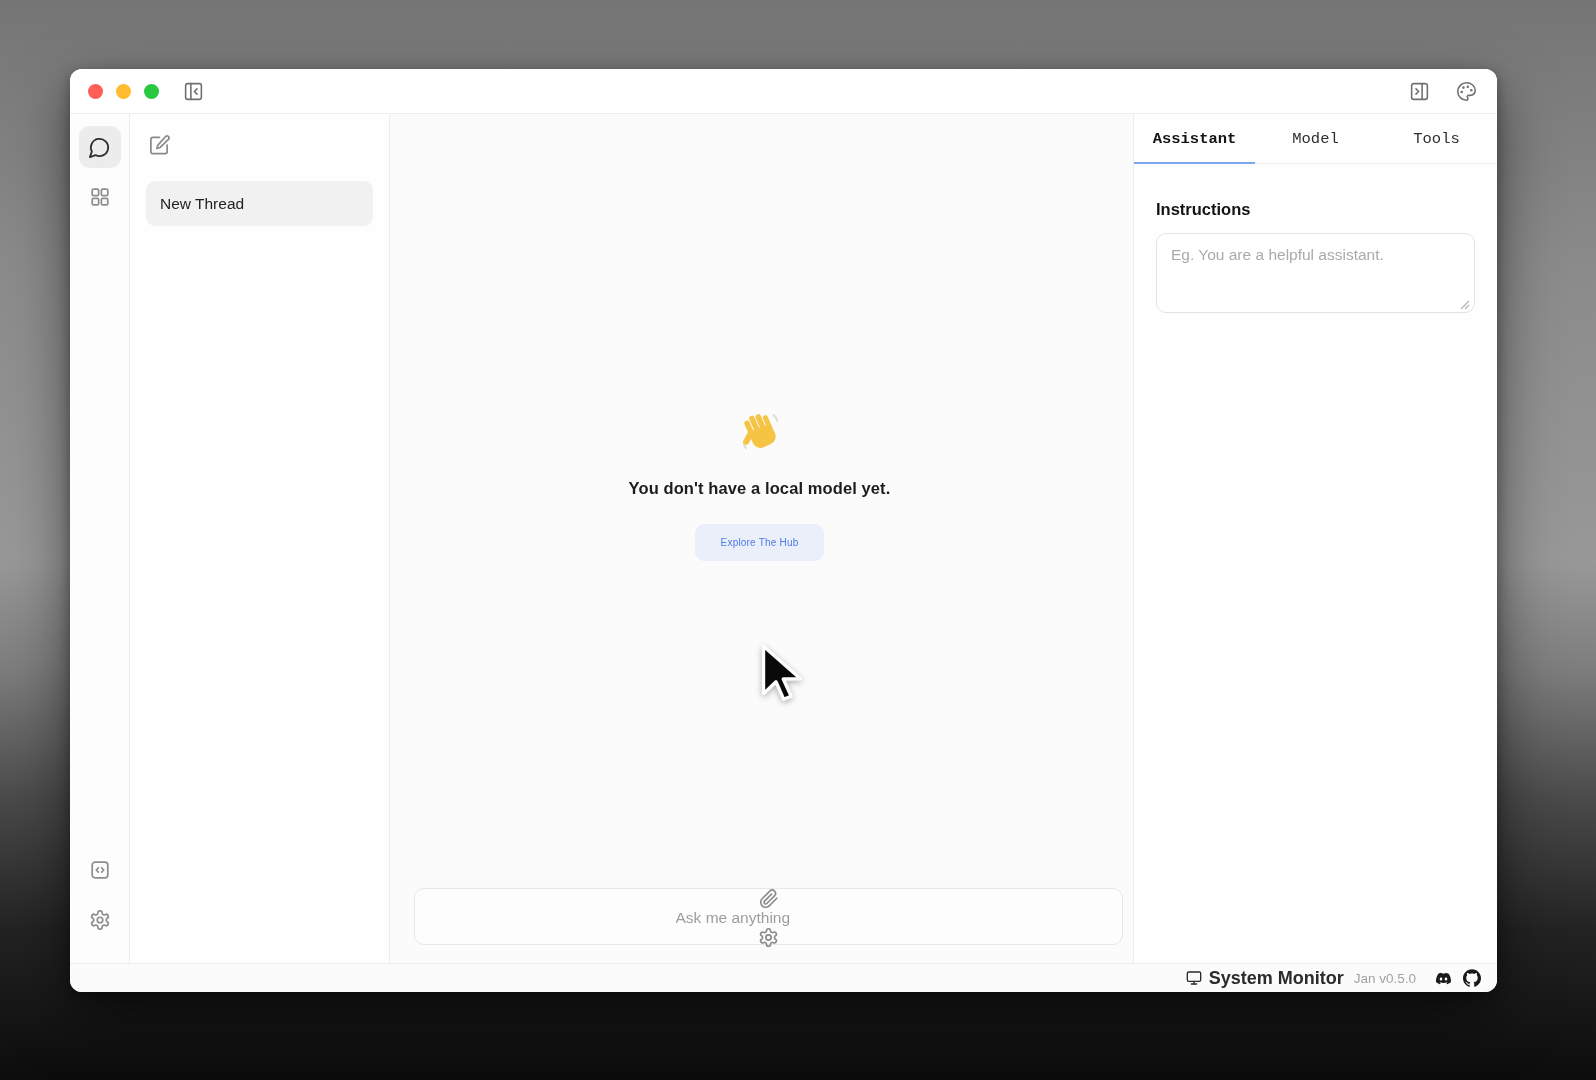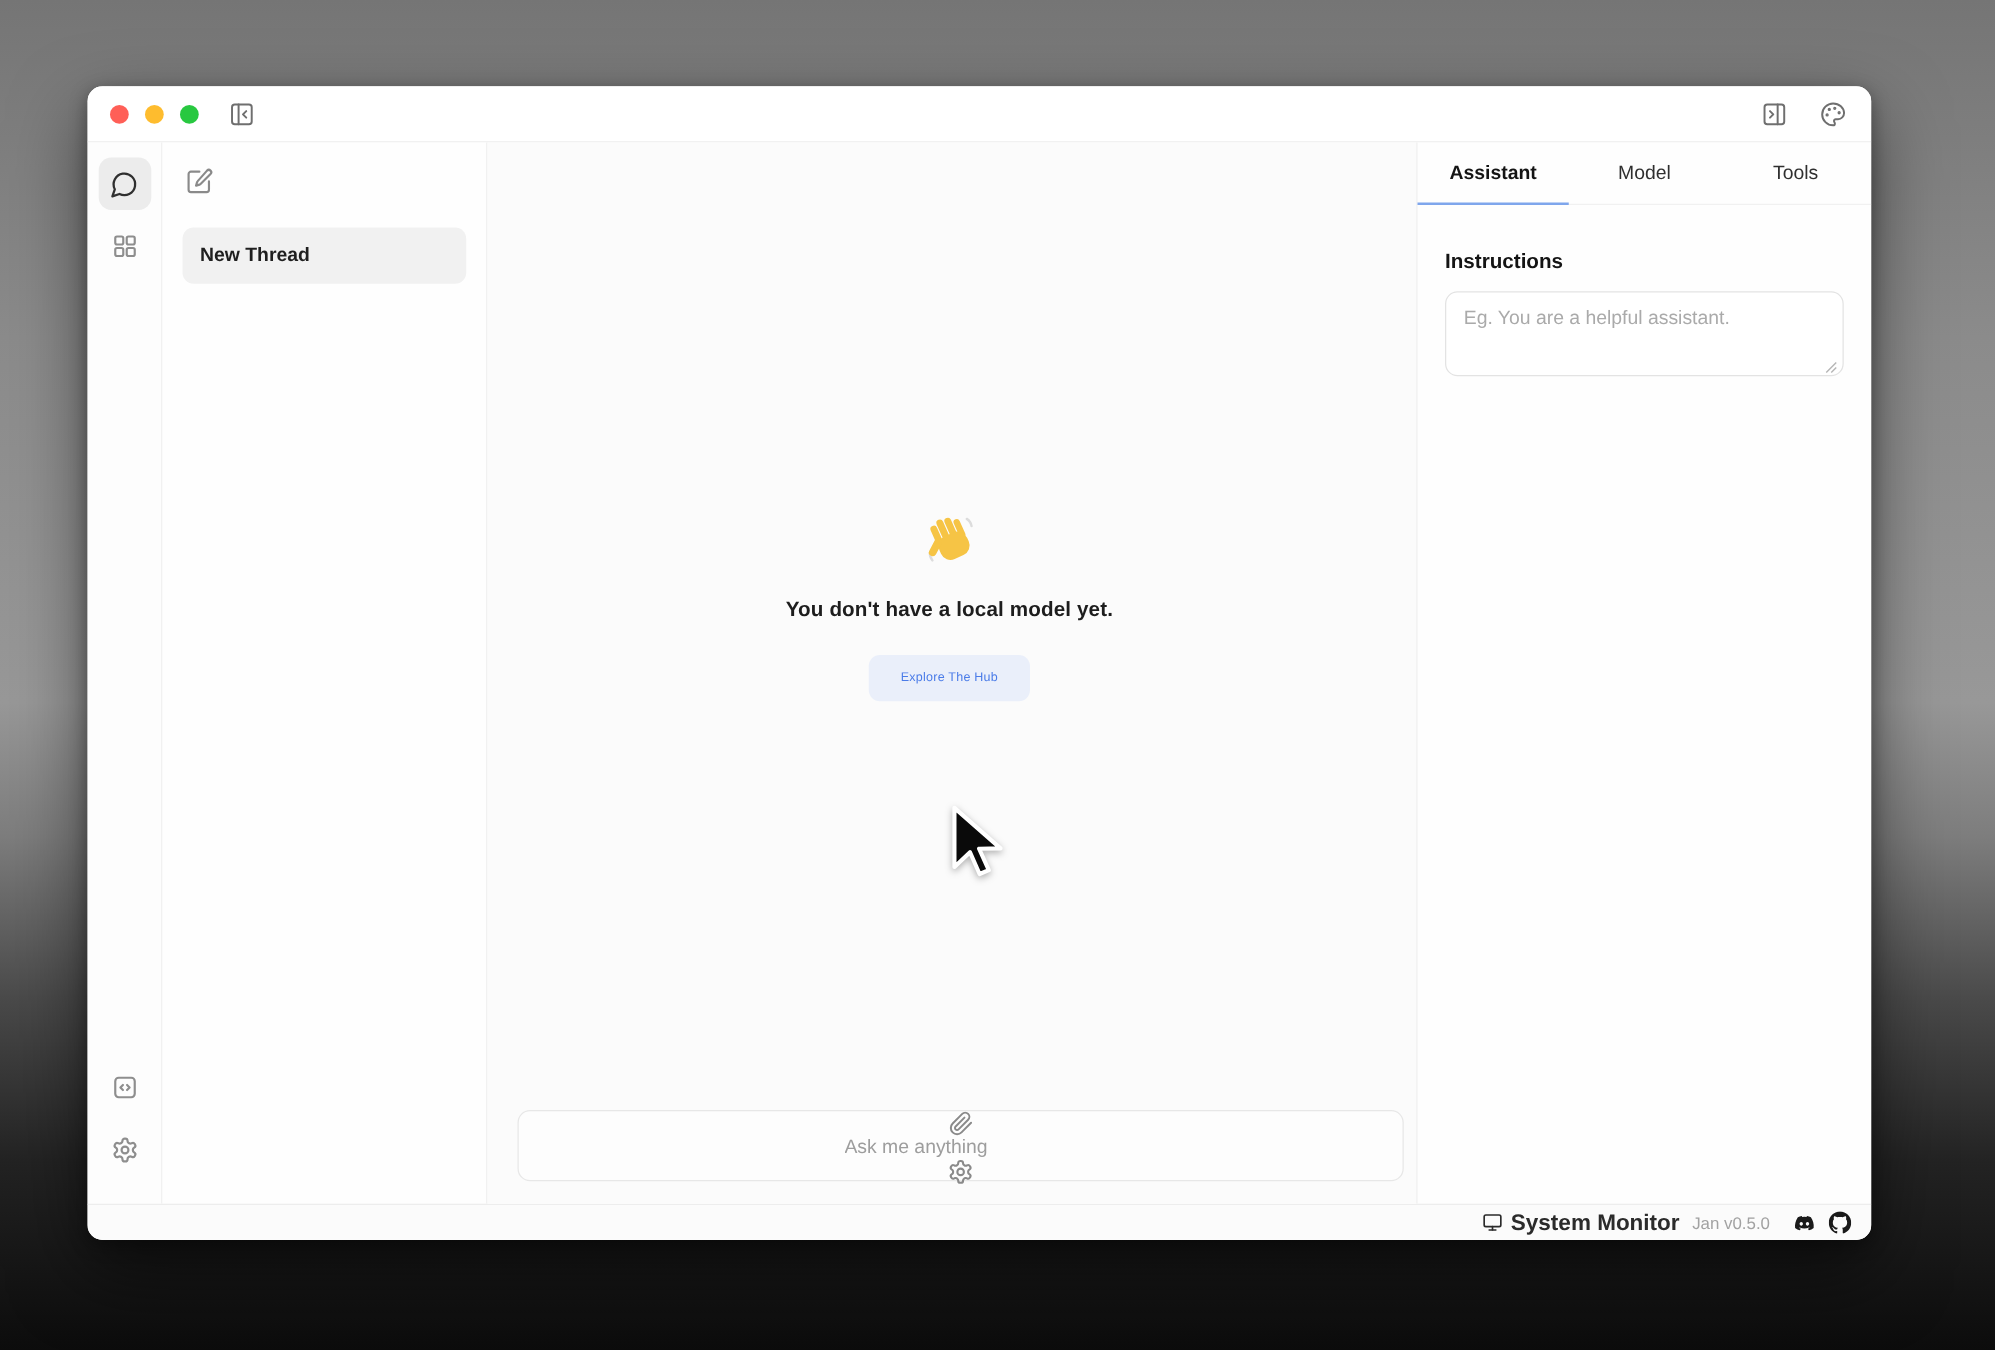--- a/index.html
+++ b/index.html
@@ -45,21 +45,21 @@
   .rail-btn.active { background: #ececec; color: #2f2f2f; }
   
   .threads {
     width: 260px; flex: 0 0 260px; background: #fefefe; border-right: 1px solid #ededed;
     padding: 16px 16px 0 16px;
   }
   .new-thread-btn { background: none; border: none; color: #8a8a8a; cursor: pointer; padding: 4px 0 0 2px; display: inline-flex; }
   .thread-item {
     margin-top: 20px; height: 45px; background: #f1f1f1; border-radius: 9px;
     display: flex; align-items: center; padding: 0 14px;
-    font-size: 15.5px; color: #1f1f1f; font-weight: 700; cursor: pointer;
+    font-size: 15.5px; color: #1f1f1f; font-weight: 400; cursor: pointer;
   }
   
   .main { flex: 1 1 auto; background: #fbfbfb; position: relative; min-width: 0; }
   .empty {
     position: absolute; top: 295px; left: 0; right: 4px;
     display: flex; flex-direction: column; align-items: center;
   }
   .emoji-wrap { height: 48px; display: flex; align-items: center; justify-content: center; }
   .empty-msg { margin-top: 22px; font-size: 16.5px; font-weight: 600; color: #1d1d1d; letter-spacing: .1px; }
   .cta {
@@ -81,32 +81,32 @@
   .chatbox input::placeholder { color: #9d9d9d; }
   .chatbox .cb-gear { color: #8a8a8a; display: inline-flex; flex: 0 0 auto; cursor: pointer; }
   
   .rightpanel {
     width: 364px; flex: 0 0 364px; background: #fefefe; border-left: 1px solid #ededed;
     display: flex; flex-direction: column;
   }
   .tabs { height: 50px; flex: 0 0 50px; display: flex; border-bottom: 1px solid #f1f1f1; }
   .tab {
     flex: 1 1 0; background: none; border: none; cursor: pointer;
-    font-family: Liberation Sans, sans-serif; font-size: 15.5px; color: #2f2f2f; position: relative;
+    font-family: Liberation Mono, monospace; font-size: 15.5px; color: #2f2f2f; position: relative;
   }
   .tab.active { font-weight: 700; color: #141414; }
   .tab.active::after {
     content: ""; position: absolute; left: 0; right: 0; bottom: -1px; height: 2.5px;
     background: var(--tab-underline, #7FA6EC);
   }
   .rp-content { padding: 20px 22px; }
   .rp-heading { font-size: 16.5px; font-weight: 700; color: #141414; margin-top: 16px; }
   .ta-wrap { position: relative; margin-top: 14px; }
   .ta-wrap textarea {
-    width: 100%; height: 68px; resize: none; outline: none;
+    width: 100%; height: 80px; resize: none; outline: none;
     border: 1px solid #e3e3e3; border-radius: 10px; background: #fff;
     font-family: inherit; font-size: 15.5px; color: #333; padding: 12px 14px;
   }
   .ta-wrap textarea::placeholder { color: #aaaaaa; }
   .ta-corner { position: absolute; right: 5px; bottom: 7px; color: #b5b5b5; pointer-events: none; }
   
   .statusbar {
     height: 29px; flex: 0 0 29px; background: #fbfbfb; border-top: 1px solid #ededed;
     display: flex; align-items: center; justify-content: flex-end; padding: 0 16px; gap: 10px;
   }

